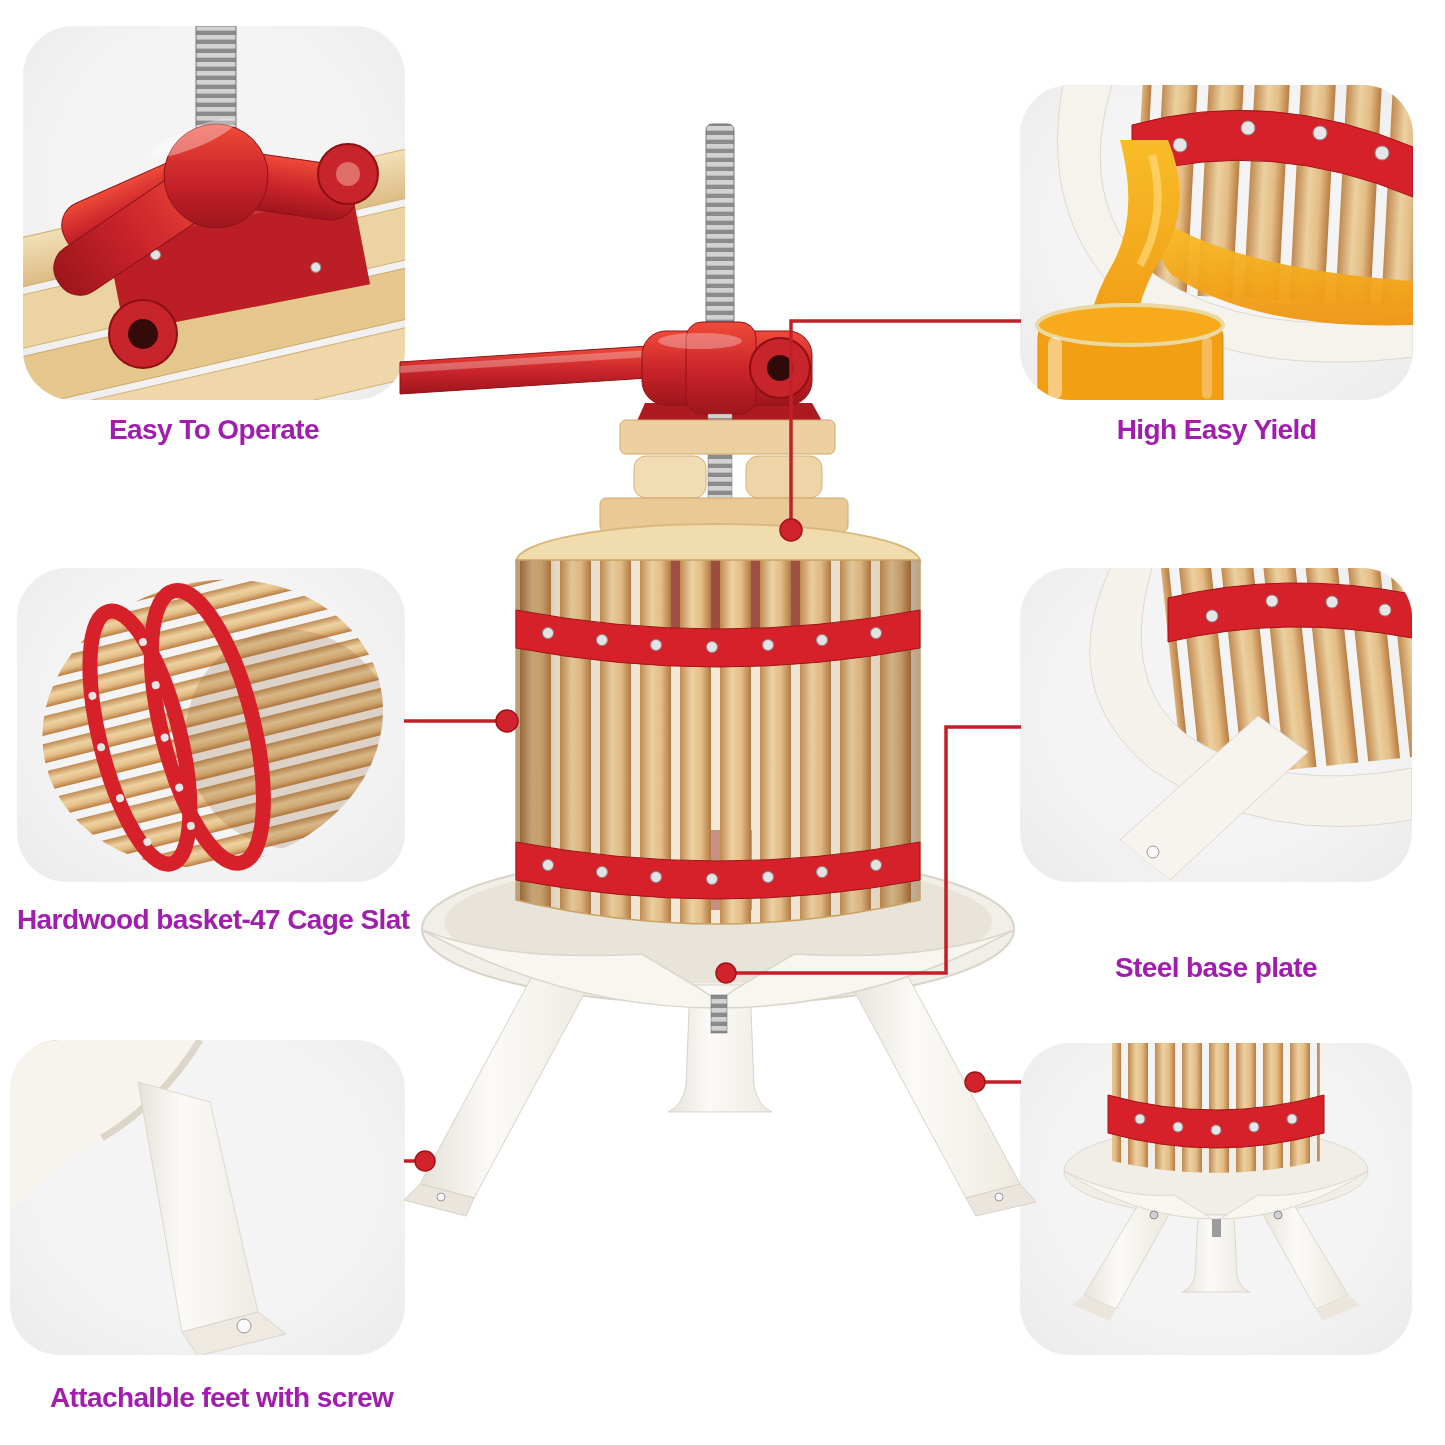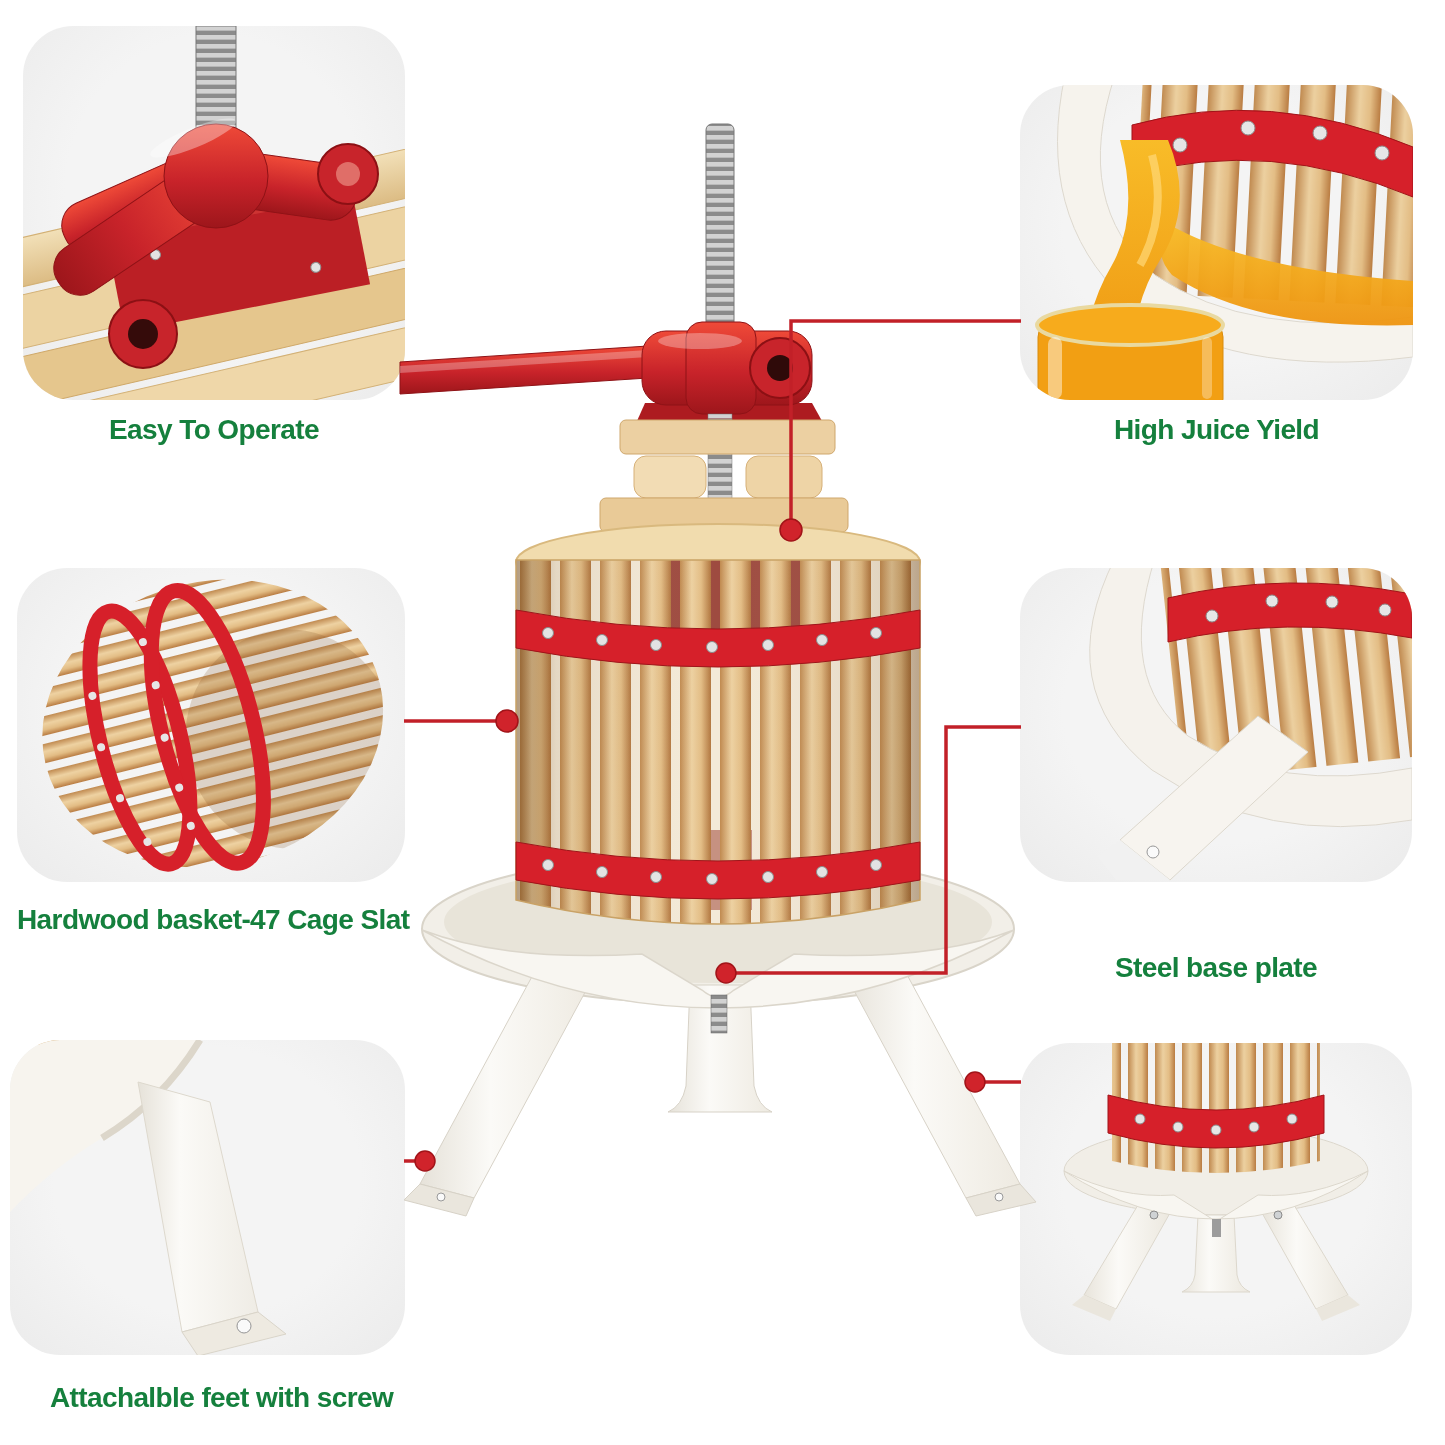--- a/index.html
+++ b/index.html
@@ -12,21 +12,21 @@
     background:radial-gradient(ellipse at 50% 45%, #f4f4f4 55%, #ebebeb 100%);
   }
   .callout svg{display:block;width:100%;height:100%;}
   .co-tl{left:23px;top:26px;width:382px;height:374px;}
   .co-tr{left:1020px;top:85px;width:393px;height:315px;}
   .co-ml{left:17px;top:568px;width:388px;height:314px;}
   .co-mr{left:1020px;top:568px;width:392px;height:314px;}
   .co-bl{left:10px;top:1040px;width:395px;height:315px;}
   .co-br{left:1020px;top:1043px;width:392px;height:312px;}
   .caption{
-    position:absolute;text-align:center;color:#15803d;font-size:28px;font-weight:700;
+    position:absolute;text-align:center;color:#a21caf;font-size:28px;font-weight:700;
     letter-spacing:-0.6px;white-space:nowrap;line-height:44px;height:44px;
   }
   .cap-tl{left:23px;top:408px;width:382px;}
   .cap-tr{left:1020px;top:408px;width:393px;}
   .cap-ml{left:17px;top:898px;width:388px;}
   .cap-mr{left:1020px;top:946px;width:392px;}
   .cap-bl{left:24px;top:1376px;width:395px;}
   .cap-br{left:1020px;top:1376px;width:392px;}
   #product-layer,#connector-layer{position:absolute;left:0;top:0;width:1445px;height:1445px;pointer-events:none;}
   #product-layer{z-index:2;}
@@ -397,18 +397,18 @@
     <g fill="#d0232b" stroke="#a11318" stroke-width="1.5">
       <circle cx="791" cy="530" r="11"></circle>
       <circle cx="507" cy="721" r="11"></circle>
       <circle cx="726" cy="973" r="10"></circle>
       <circle cx="425" cy="1161" r="10"></circle>
       <circle cx="975" cy="1082" r="10"></circle>
     </g>
   </svg>
 
   <div class="caption cap-tl">Easy To Operate</div>
-  <div class="caption cap-tr">High Juice Yield</div>
+  <div class="caption cap-tr">High Easy Yield</div>
   <div class="caption cap-ml">Hardwood basket-47 Cage Slat</div>
   <div class="caption cap-mr">Steel base plate</div>
   <div class="caption cap-bl">Attachalble feet with screw</div>
 
 </div>
 
 </body></html>

